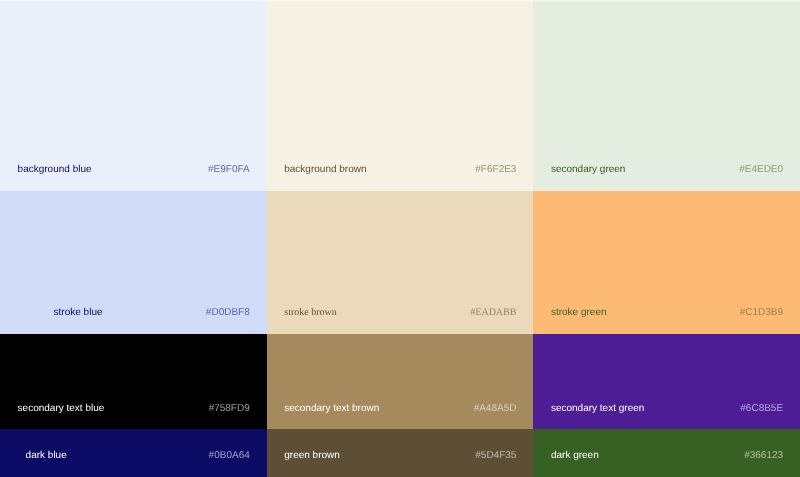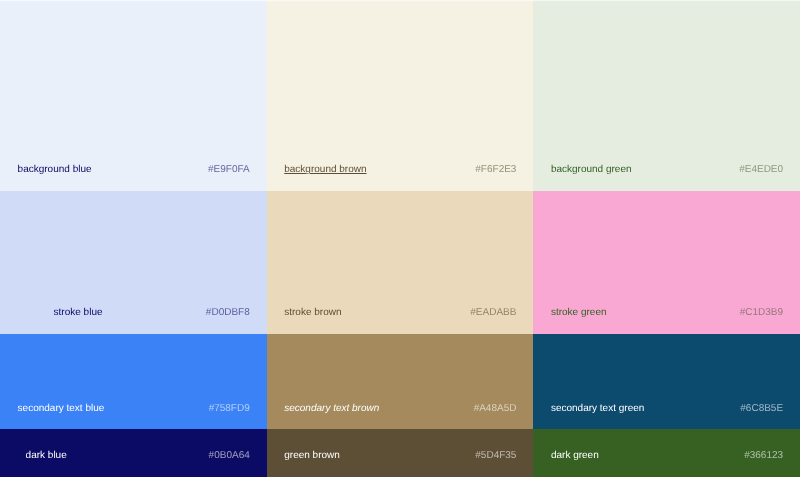--- a/index.html
+++ b/index.html
@@ -67,50 +67,50 @@
 </head>
 <body>
 
 <div class="palette">
 
   <div class="swatch row-background col-blue" style="background-color: rgb(233, 240, 250);">
     <span class="swatch-name" style="color: rgb(11, 10, 100);">background blue</span>
     <span class="swatch-hex" style="color: rgba(11, 10, 100, 0.62);">#E9F0FA</span>
   </div>
   <div class="swatch row-background col-brown" style="background-color: rgb(246, 242, 227);">
-    <span class="swatch-name" style="color: rgb(93, 79, 53); text-decoration: underline;">background brown</span>
+    <span class="swatch-name" style="color: rgb(93, 79, 53);">background brown</span>
     <span class="swatch-hex" style="color: rgba(77, 70, 36, 0.58);">#F6F2E3</span>
   </div>
   <div class="swatch row-background col-green" style="background-color: rgb(228, 237, 224);">
-    <span class="swatch-name" style="color: rgb(54, 97, 35);">background green</span>
+    <span class="swatch-name" style="color: rgb(54, 97, 35);">secondary green</span>
     <span class="swatch-hex" style="color: rgba(64, 82, 38, 0.55);">#E4EDE0</span>
   </div>
 
   <div class="swatch row-stroke col-blue" style="background-color: rgb(208, 219, 248);">
     <span class="swatch-name" style="color: rgb(11, 10, 100); margin-left: 36px;">stroke blue</span>
     <span class="swatch-hex" style="color: rgba(11, 10, 100, 0.62);">#D0DBF8</span>
   </div>
-  <div class="swatch row-stroke col-brown" style="background-color: rgb(234, 218, 187);">
+  <div class="swatch row-stroke col-brown" style="background-color: rgb(234, 218, 187); font-family: Liberation Serif, serif;">
     <span class="swatch-name" style="color: rgb(93, 79, 53);">stroke brown</span>
     <span class="swatch-hex" style="color: rgba(77, 70, 36, 0.58); margin-left: 20px;">#EADABB</span>
   </div>
-  <div class="swatch row-stroke col-green" style="background-color: #f9a8d4;">
+  <div class="swatch row-stroke col-green" style="background-color: #fdba74;">
     <span class="swatch-name" style="color: rgb(54, 97, 35);">stroke green</span>
     <span class="swatch-hex" style="color: rgba(64, 82, 38, 0.55);">#C1D3B9</span>
   </div>
 
-  <div class="swatch row-secondary col-blue" style="background-color: #3b82f6;">
+  <div class="swatch row-secondary col-blue" style="background-color: #000000;">
     <span class="swatch-name" style="color: rgb(255, 255, 255);">secondary text blue</span>
     <span class="swatch-hex" style="color: rgba(255, 255, 255, 0.6); margin-left: 32px;">#758FD9</span>
   </div>
   <div class="swatch row-secondary col-brown" style="background-color: rgb(164, 138, 93);">
-    <span class="swatch-name" style="color: rgb(255, 255, 255); font-style: italic;">secondary text brown</span>
+    <span class="swatch-name" style="color: rgb(255, 255, 255);">secondary text brown</span>
     <span class="swatch-hex" style="color: rgba(255, 255, 255, 0.6); margin-top: 44px;">#A48A5D</span>
   </div>
-  <div class="swatch row-secondary col-green" style="background-color: #0c4a6e; justify-content: space-between;">
+  <div class="swatch row-secondary col-green" style="background-color: #4c1d95; justify-content: space-between;">
     <span class="swatch-name" style="color: rgb(255, 255, 255);">secondary text green</span>
     <span class="swatch-hex" style="color: rgba(255, 255, 255, 0.6); margin-left: 44px;">#6C8B5E</span>
   </div>
 
   <div class="swatch row-dark col-blue" style="background-color: rgb(11, 10, 100);">
     <span class="swatch-name" style="color: rgb(255, 255, 255); padding-left: 8px;">dark blue</span>
     <span class="swatch-hex" style="color: rgba(255, 255, 255, 0.6);">#0B0A64</span>
   </div>
   <div class="swatch row-dark col-brown" style="background-color: rgb(93, 79, 53);">
     <span class="swatch-name" style="color: rgb(255, 255, 255);">green brown</span>

